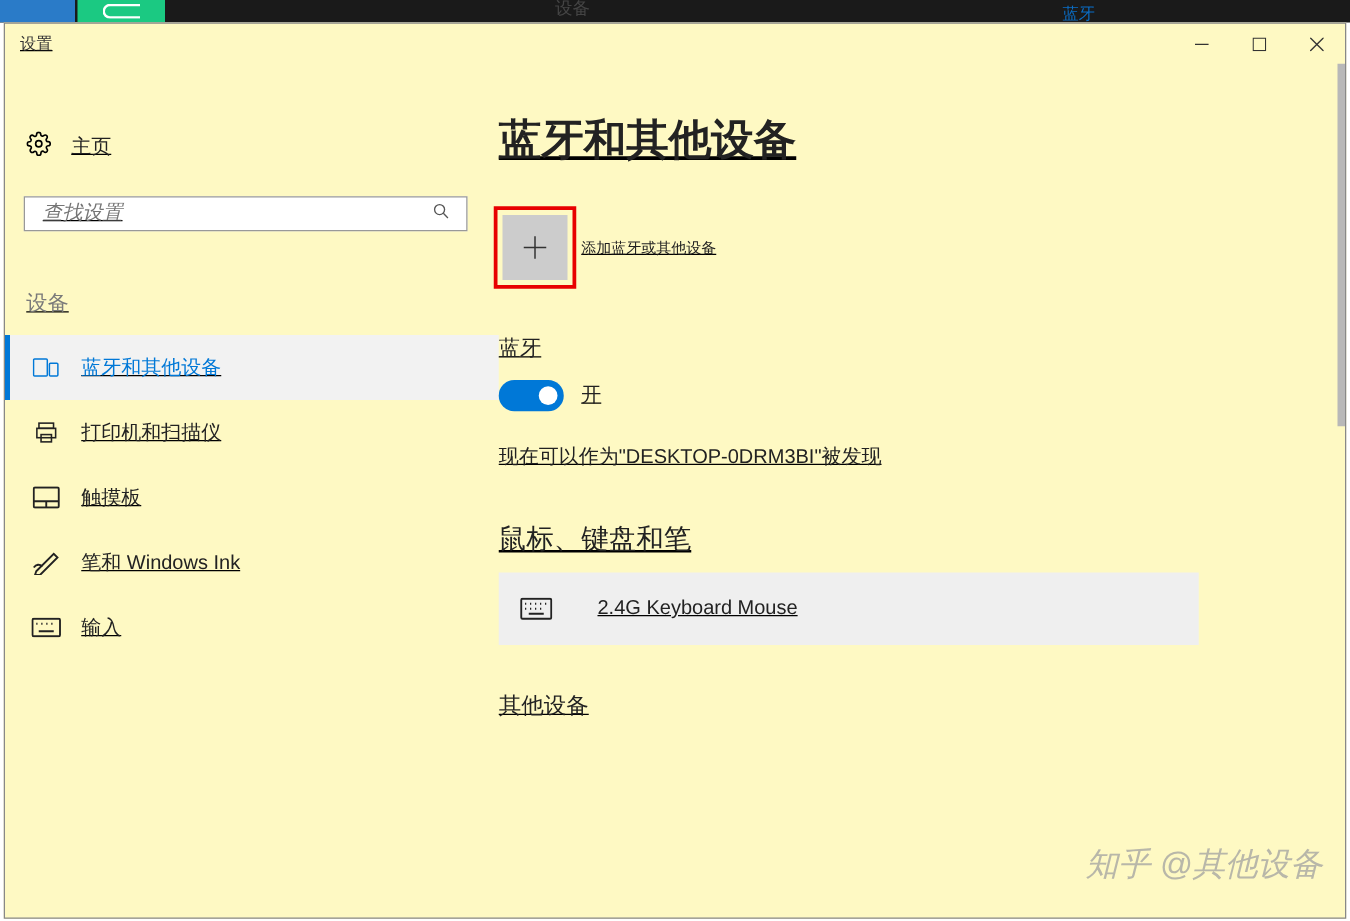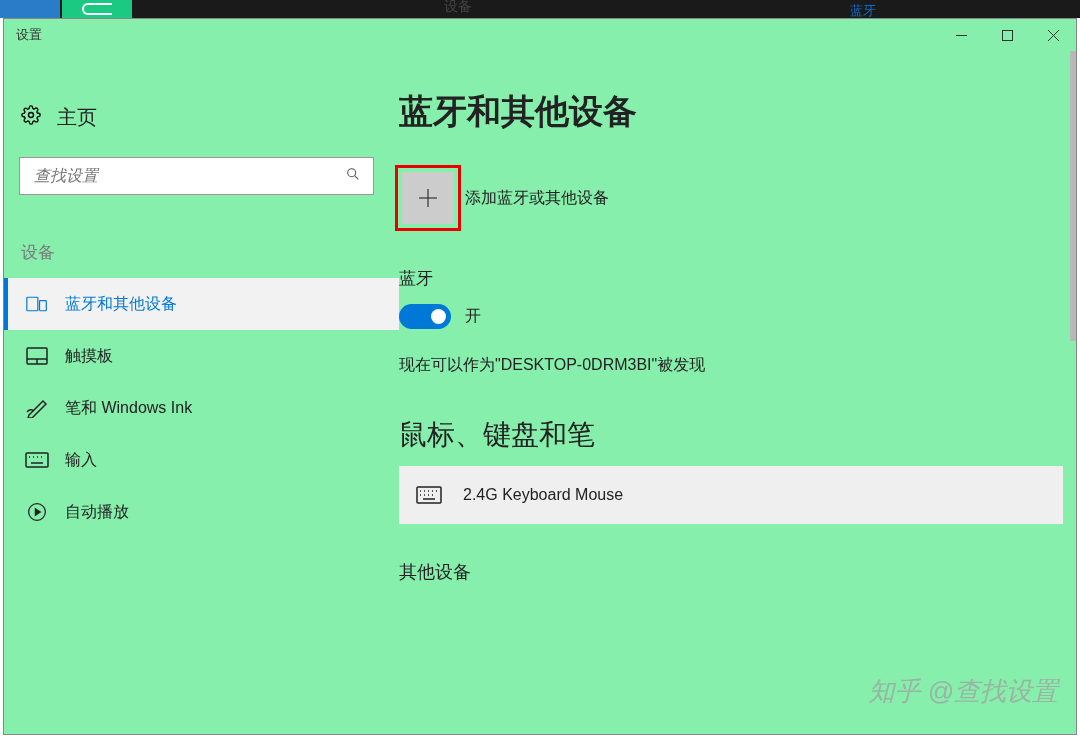--- a/index.html
+++ b/index.html
@@ -5,64 +5,64 @@
 * { margin: 0; padding: 0; box-sizing: border-box; font-family: "Microsoft YaHei", "Segoe UI", sans-serif; }
 body { width: 1080px; height: 737px; background: #fff; overflow: hidden; position: relative; }
 
 .taskbar-top { height: 18px; background: #1a1a1a; display: flex; align-items: flex-start; overflow: hidden; }
 .taskbar-top .tb1 { width: 60px; height: 18px; background: #2a7bc8; }
 .taskbar-top .tb2 { width: 70px; height: 18px; background: #1bc982; margin-left: 2px; display:flex;align-items:center;justify-content:center; }
 .taskbar-top .tb2-inner { width: 30px; height: 12px; border: 2px solid #fff; border-radius: 6px 0 0 6px; border-right: none; }
 .taskbar-top .lbl1 { position: absolute; left: 444px; top: -2px; font-size: 14px; color: #444; }
 .taskbar-top .lbl2 { position: absolute; left: 850px; top: 2px; font-size: 13px; color: #0a6ec7; }
 
-.window { position: absolute; left: 3px; top: 18px; width: 1074px; height: 717px; background: #86efac; border: 1px solid #888; }
+.window { position: absolute; left: 3px; top: 18px; width: 1074px; height: 717px; background: #fef9c3; border: 1px solid #888; text-decoration: underline; }
 
 .titlebar { height: 32px; display: flex; align-items: center; justify-content: space-between; padding-left: 12px; }
 .titlebar-title { font-size: 13px; color: #333; }
 .win-controls { display: flex; height: 32px; }
 .win-btn { width: 46px; height: 32px; display: flex; align-items: center; justify-content: center; color: #333; cursor: default; }
 .win-btn svg { display: block; }
 
 .content { display: flex; height: calc(100% - 32px); }
 
 .sidebar { width: 395px; padding-left: 15px; padding-top: 44px; flex-shrink: 0; }
 .home { display: flex; align-items: center; gap: 16px; height: 44px; cursor: default; padding-left: 2px; }
-.home-label { font-size: 20px; color: #222; }
-
-.search { margin-top: 18px; width: 355px; height: 38px; border: 1px solid #999; display: flex; align-items: center; padding: 0 12px 0 14px; background: #fff; }
+.home-label { font-size: 16px; color: #222; }
+
+.search { margin-top: 18px; width: 355px; height: 28px; border: 1px solid #999; display: flex; align-items: center; padding: 0 12px 0 14px; background: #fff; }
 .search input { flex: 1; border: none; outline: none; font-size: 16px; color: #666; font-style: italic; background: transparent; }
 .search-icon { color: #555; }
 
 .section-label { margin-top: 46px; font-size: 17px; color: #7a7a7a; margin-bottom: 14px; padding-left: 2px; }
 
 .nav { list-style: none; margin-left: -15px; }
 .nav li { display: flex; align-items: center; gap: 16px; height: 52px; padding-left: 17px; font-size: 16px; color: #222; cursor: default; border-left: 4px solid transparent; }
 .nav li .icon-slot { width: 24px; display: flex; align-items: center; justify-content: center; color: #222; }
 .nav li.active { color: #0078d7; border-left-color: #0078d7; background: #f2f2f2; }
 .nav li.active .icon-slot { color: #0078d7; }
 
 .main { flex: 1; padding-top: 38px; padding-right: 6px; position: relative; }
 .page-title { font-size: 34px; color: #222; margin-bottom: 30px; }
 
 .add-row { display: flex; align-items: center; gap: 4px; margin-bottom: 36px; margin-left: -4px; }
 .add-highlight { border: 3px solid #e80000; padding: 4px; }
 .add-btn { width: 52px; height: 52px; background: #ccc; display: flex; align-items: center; justify-content: center; }
 .add-btn svg { color: #333; }
-.add-label { font-size: 16px; color: #222; }
+.add-label { font-size: 12px; color: #222; }
 
 .bt-label { font-size: 17px; color: #222; margin-bottom: 14px; }
 .toggle-row { display: flex; align-items: center; gap: 14px; margin-bottom: 26px; }
 .toggle { width: 52px; height: 25px; background: #0078d7; border-radius: 13px; position: relative; }
 .toggle::after { content: ""; position: absolute; right: 5px; top: 5px; width: 15px; height: 15px; background: #fff; border-radius: 50%; }
 .toggle-text { font-size: 16px; color: #222; }
 .discover-text { font-size: 16px; color: #222; margin-bottom: 40px; }
 
-.section-title { font-size: 28px; color: #222; margin-bottom: 12px; }
-.device-item { display: flex; align-items: center; gap: 20px; padding: 20px 16px; font-size: 16px; color: #222; width: 664px; }
+.section-title { font-size: 22px; color: #222; margin-bottom: 12px; }
+.device-item { display: flex; align-items: center; gap: 35px; padding: 20px 16px; font-size: 16px; color: #222; width: 560px; }
 .device-item.shaded { background: #efefef; }
 .device-item .dicon { width: 28px; display: flex; align-items: center; justify-content: center; color: #222; }
 
 .section-title2 { font-size: 18px; color: #222; margin-top: 36px; margin-bottom: 14px; }
 
 .scrollbar { position: absolute; right: 0; top: 0; width: 6px; height: 100%; }
 .scroll-thumb { position: absolute; right: 0; top: 0; width: 6px; height: 290px; background: #b8b8b8; }
 
 .watermark { position: absolute; right: 22px; bottom: 28px; font-size: 26px; color: rgba(160,160,160,0.75); font-style: italic; pointer-events: none; }
 </style>
@@ -132,20 +132,30 @@
           <span class="icon-slot">
             <svg width="22" height="18" viewBox="0 0 26 20" fill="none" stroke="currentColor" stroke-width="1.4">
                 <rect x="1" y="2" width="13" height="16" rx="1"></rect>
                 <rect x="16" y="6" width="8" height="12" rx="1"></rect>
               </svg>
           </span>
           <span>蓝牙和其他设备</span>
         </li>
         <li>
           <span class="icon-slot">
+            <svg width="20" height="20" viewBox="0 0 24 24" fill="none" stroke="currentColor" stroke-width="1.5">
+                <rect x="5" y="3" width="14" height="5"></rect>
+                <rect x="3" y="8" width="18" height="9"></rect>
+                <rect x="7" y="14" width="10" height="7"></rect>
+              </svg>
+          </span>
+          <span>打印机和扫描仪</span>
+        </li>
+        <li>
+          <span class="icon-slot">
             <svg width="22" height="18" viewBox="0 0 22 18" fill="none" stroke="currentColor" stroke-width="1.5">
                 <rect x="1" y="1" width="20" height="16" rx="1"></rect>
                 <line x1="1" y1="12" x2="21" y2="12"></line>
                 <line x1="11" y1="12" x2="11" y2="17"></line>
               </svg>
           </span>
           <span>触摸板</span>
         </li>
         <li>
           <span class="icon-slot">
@@ -161,29 +171,20 @@
             <svg width="24" height="16" viewBox="0 0 24 16" fill="none" stroke="currentColor" stroke-width="1.5">
                 <rect x="1" y="1" width="22" height="14" rx="1"></rect>
                 <line x1="4" y1="5" x2="5" y2="5"></line>
                 <line x1="8" y1="5" x2="9" y2="5"></line>
                 <line x1="12" y1="5" x2="13" y2="5"></line>
                 <line x1="16" y1="5" x2="17" y2="5"></line>
                 <line x1="6" y1="11" x2="18" y2="11"></line>
               </svg>
           </span>
           <span>输入</span>
-        </li>
-        <li>
-          <span class="icon-slot">
-            <svg width="20" height="20" viewBox="0 0 24 24" fill="none" stroke="currentColor" stroke-width="1.5">
-                <circle cx="12" cy="12" r="10"></circle>
-                <polygon points="10,8 16,12 10,16" fill="currentColor"></polygon>
-              </svg>
-          </span>
-          <span>自动播放</span>
         </li>
       </ul>
     </div>
 
     <div class="main">
       <h1 class="page-title">蓝牙和其他设备</h1>
 
       <div class="add-row">
         <div class="add-highlight">
           <div class="add-btn">
@@ -226,13 +227,13 @@
       <div class="section-title2">其他设备</div>
 
       <div class="scrollbar">
         <div class="scroll-thumb"></div>
       </div>
     </div>
 
   </div>
 </div>
 
-<div class="watermark">知乎 @查找设置</div>
+<div class="watermark">知乎 @其他设备</div>
 
 </body></html>

